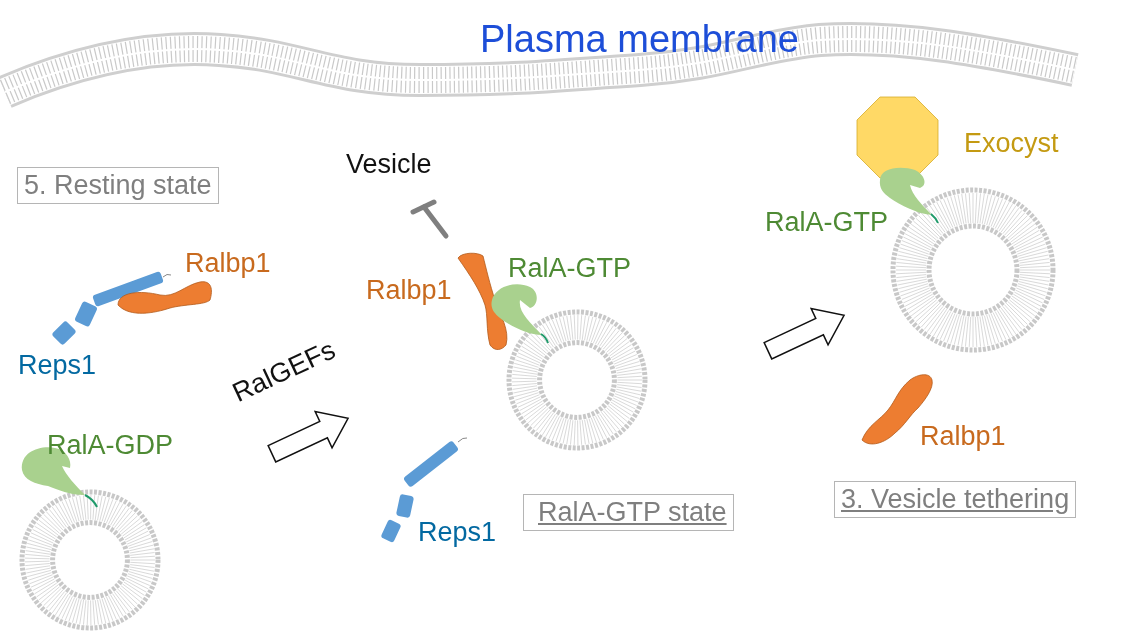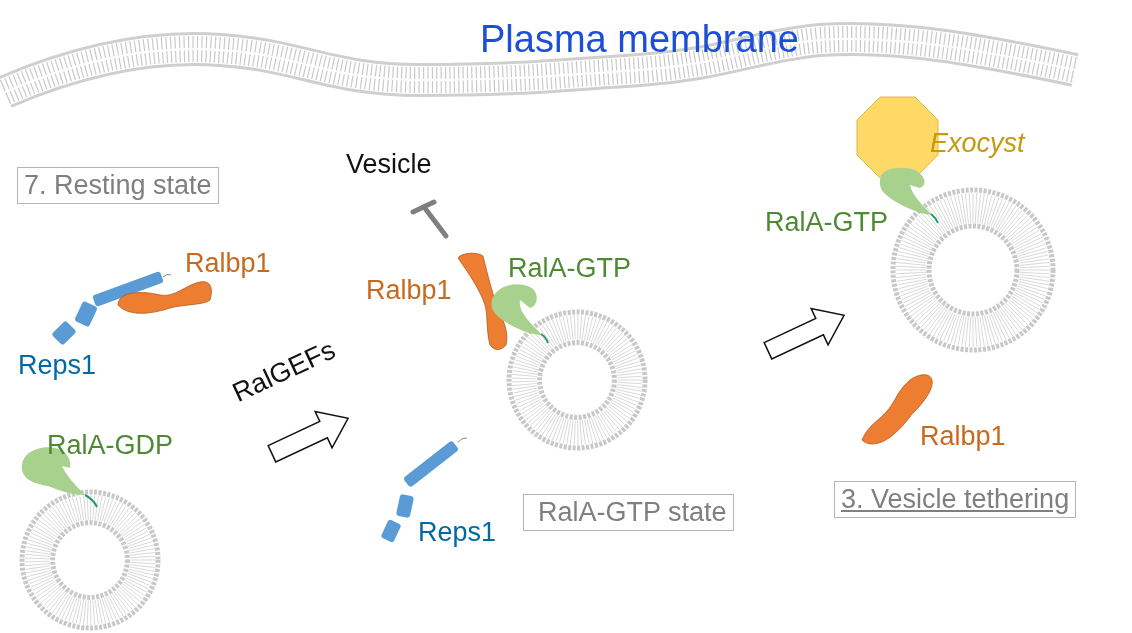--- a/index.html
+++ b/index.html
@@ -432,32 +432,32 @@
 
   <path d="M880 180 C 880 168, 900 165, 915 170 C 925 175, 928 185, 920 188 L 910 185 C 912 195, 922 205, 932 215 C 918 214, 900 205, 890 198 C 883 193, 879 188, 880 180 Z" fill="#a9d18e"></path>
   <path d="M931 214 q5 4 7 9" stroke="#1f9a6a" stroke-width="2" fill="none"></path>
 
   <path d="M862 440 C 868 425, 880 420, 888 410 C 896 400, 898 390, 910 380 C 918 374, 930 372, 932 380 C 934 388, 925 400, 918 408 C 910 415, 905 425, 895 433 C 885 443, 870 448, 862 440 Z" fill="#ed7d31" stroke="#b35a1a" stroke-width="0.8"></path>
 </svg>
 
 <div class="lbl title" style="left:480px; top:20px;">Plasma membrane</div>
 
 <div class="box" style="left:17px; top:167px;">
-  <span>7. Resting state</span>
+  <span>5. Resting state</span>
 </div>
 <div class="box" style="left:523px; top:494px;">
-  <div style="padding-left:8px;">RalA-GTP state</div>
+  <div style="padding-left:8px;text-decoration:underline;">RalA-GTP state</div>
 </div>
 <div class="box" style="left:834px; top:481px;text-decoration:underline;">
   <span>3. Vesicle tethering</span>
 </div>
 
 <div class="lbl orange" style="left:185px; top:250px;">Ralbp1</div>
 <div class="lbl blue" style="left:18px; top:352px;">Reps1</div>
 <div class="lbl green" style="left:47px; top:432px;">RalA-GDP</div>
 <div class="lbl black" style="left:240px; top:380px; transform:rotate(-25deg); transform-origin:left bottom;">RalGEFs</div>
 <div class="lbl black" style="left:346px; top:151px;">Vesicle</div>
 <div class="lbl orange" style="left:366px; top:277px;">Ralbp1</div>
 <div class="lbl green" style="left:508px; top:255px;">RalA-GTP</div>
 <div class="lbl blue" style="left:418px; top:519px;">Reps1</div>
-<div class="lbl gold" style="left:930px; top:130px;font-style:italic;">Exocyst</div>
+<div class="lbl gold" style="left:964px; top:130px;">Exocyst</div>
 <div class="lbl green" style="left:765px; top:209px;">RalA-GTP</div>
 <div class="lbl orange" style="left:920px; top:423px;">Ralbp1</div>
 
 </body></html>

